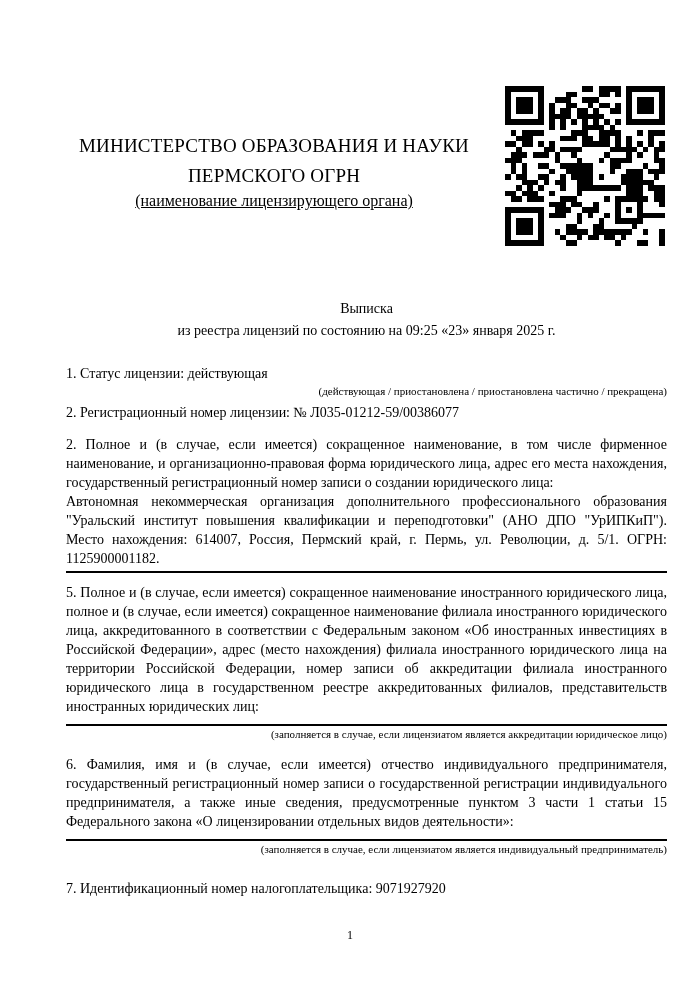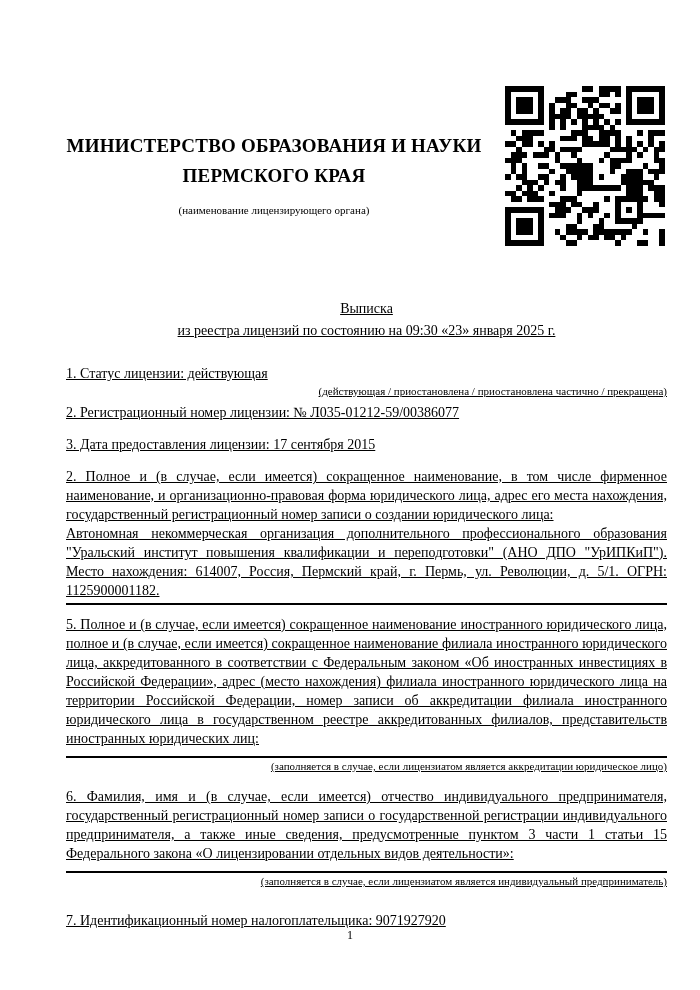--- a/index.html
+++ b/index.html
@@ -21,37 +21,37 @@
     width: 160px; height: 160px;
   }
   .qr svg { display: block; width: 160px; height: 160px; }
   .header-block {
     position: absolute;
     top: 131px; left: 54px;
     width: 440px;
     text-align: center;
   }
   .ministry-line {
-    font-weight: bold;
+    font-weight: normal;
     font-size: 19px;
     line-height: 30px;
     letter-spacing: 0.2px;
   }
   .header-caption {
-    font-size: 11px;
+    font-size: 16px;
     line-height: 14px;
-    margin-top: 12px;
+    margin-top: 3px;
+    text-decoration: underline;
   }
   .content {
     position: absolute;
     top: 298px; left: 66px;
     width: 601px;
     font-size: 14px;
     line-height: 19px;
-    text-decoration: underline;
   }
   .title-block { text-align: center; line-height: 22px; }
   .item1 { margin-top: 22px; }
   .item2 { margin-top: 4px; }
   .item3 { margin-top: 13px; }
   .item4 { margin-top: 13px; }
   .item5 { margin-top: 10px; }
   .item6 { margin-top: 13px; }
   .item7 { margin-top: 22px; }
   .para { text-align: justify; }
@@ -82,43 +82,40 @@
 <div class="page">
 
   <div class="qr">
     <svg viewBox="0 0 29 29" shape-rendering="crispEdges" aria-hidden="true">
         <path d="M0 0h1v1h-1zM1 0h1v1h-1zM2 0h1v1h-1zM3 0h1v1h-1zM4 0h1v1h-1zM5 0h1v1h-1zM6 0h1v1h-1zM14 0h1v1h-1zM15 0h1v1h-1zM17 0h1v1h-1zM18 0h1v1h-1zM19 0h1v1h-1zM20 0h1v1h-1zM22 0h1v1h-1zM23 0h1v1h-1zM24 0h1v1h-1zM25 0h1v1h-1zM26 0h1v1h-1zM27 0h1v1h-1zM28 0h1v1h-1zM0 1h1v1h-1zM6 1h1v1h-1zM11 1h1v1h-1zM12 1h1v1h-1zM17 1h1v1h-1zM18 1h1v1h-1zM20 1h1v1h-1zM22 1h1v1h-1zM28 1h1v1h-1zM0 2h1v1h-1zM2 2h1v1h-1zM3 2h1v1h-1zM4 2h1v1h-1zM6 2h1v1h-1zM9 2h1v1h-1zM10 2h1v1h-1zM11 2h1v1h-1zM14 2h1v1h-1zM15 2h1v1h-1zM16 2h1v1h-1zM22 2h1v1h-1zM24 2h1v1h-1zM25 2h1v1h-1zM26 2h1v1h-1zM28 2h1v1h-1zM0 3h1v1h-1zM2 3h1v1h-1zM3 3h1v1h-1zM4 3h1v1h-1zM6 3h1v1h-1zM8 3h1v1h-1zM11 3h1v1h-1zM12 3h1v1h-1zM15 3h1v1h-1zM17 3h1v1h-1zM18 3h1v1h-1zM20 3h1v1h-1zM22 3h1v1h-1zM24 3h1v1h-1zM25 3h1v1h-1zM26 3h1v1h-1zM28 3h1v1h-1zM0 4h1v1h-1zM2 4h1v1h-1zM3 4h1v1h-1zM4 4h1v1h-1zM6 4h1v1h-1zM8 4h1v1h-1zM10 4h1v1h-1zM11 4h1v1h-1zM13 4h1v1h-1zM14 4h1v1h-1zM16 4h1v1h-1zM19 4h1v1h-1zM20 4h1v1h-1zM22 4h1v1h-1zM24 4h1v1h-1zM25 4h1v1h-1zM26 4h1v1h-1zM28 4h1v1h-1zM0 5h1v1h-1zM6 5h1v1h-1zM8 5h1v1h-1zM9 5h1v1h-1zM10 5h1v1h-1zM11 5h1v1h-1zM13 5h1v1h-1zM14 5h1v1h-1zM15 5h1v1h-1zM16 5h1v1h-1zM17 5h1v1h-1zM22 5h1v1h-1zM28 5h1v1h-1zM0 6h1v1h-1zM1 6h1v1h-1zM2 6h1v1h-1zM3 6h1v1h-1zM4 6h1v1h-1zM5 6h1v1h-1zM6 6h1v1h-1zM8 6h1v1h-1zM10 6h1v1h-1zM12 6h1v1h-1zM14 6h1v1h-1zM16 6h1v1h-1zM18 6h1v1h-1zM20 6h1v1h-1zM22 6h1v1h-1zM23 6h1v1h-1zM24 6h1v1h-1zM25 6h1v1h-1zM26 6h1v1h-1zM27 6h1v1h-1zM28 6h1v1h-1zM8 7h1v1h-1zM10 7h1v1h-1zM14 7h1v1h-1zM15 7h1v1h-1zM16 7h1v1h-1zM17 7h1v1h-1zM19 7h1v1h-1zM1 8h1v1h-1zM3 8h1v1h-1zM4 8h1v1h-1zM5 8h1v1h-1zM6 8h1v1h-1zM12 8h1v1h-1zM13 8h1v1h-1zM14 8h1v1h-1zM17 8h1v1h-1zM18 8h1v1h-1zM19 8h1v1h-1zM20 8h1v1h-1zM24 8h1v1h-1zM26 8h1v1h-1zM27 8h1v1h-1zM28 8h1v1h-1zM2 9h1v1h-1zM3 9h1v1h-1zM4 9h1v1h-1zM10 9h1v1h-1zM11 9h1v1h-1zM12 9h1v1h-1zM14 9h1v1h-1zM15 9h1v1h-1zM17 9h1v1h-1zM18 9h1v1h-1zM20 9h1v1h-1zM22 9h1v1h-1zM26 9h1v1h-1zM0 10h1v1h-1zM1 10h1v1h-1zM3 10h1v1h-1zM4 10h1v1h-1zM6 10h1v1h-1zM8 10h1v1h-1zM14 10h1v1h-1zM15 10h1v1h-1zM16 10h1v1h-1zM17 10h1v1h-1zM18 10h1v1h-1zM20 10h1v1h-1zM22 10h1v1h-1zM24 10h1v1h-1zM26 10h1v1h-1zM28 10h1v1h-1zM2 11h1v1h-1zM7 11h1v1h-1zM8 11h1v1h-1zM10 11h1v1h-1zM11 11h1v1h-1zM12 11h1v1h-1zM13 11h1v1h-1zM19 11h1v1h-1zM20 11h1v1h-1zM21 11h1v1h-1zM22 11h1v1h-1zM23 11h1v1h-1zM25 11h1v1h-1zM27 11h1v1h-1zM28 11h1v1h-1zM1 12h1v1h-1zM2 12h1v1h-1zM3 12h1v1h-1zM5 12h1v1h-1zM6 12h1v1h-1zM7 12h1v1h-1zM9 12h1v1h-1zM12 12h1v1h-1zM18 12h1v1h-1zM22 12h1v1h-1zM24 12h1v1h-1zM27 12h1v1h-1zM0 13h1v1h-1zM1 13h1v1h-1zM2 13h1v1h-1zM9 13h1v1h-1zM13 13h1v1h-1zM17 13h1v1h-1zM19 13h1v1h-1zM20 13h1v1h-1zM21 13h1v1h-1zM22 13h1v1h-1zM27 13h1v1h-1zM28 13h1v1h-1zM1 14h1v1h-1zM3 14h1v1h-1zM6 14h1v1h-1zM7 14h1v1h-1zM10 14h1v1h-1zM11 14h1v1h-1zM12 14h1v1h-1zM13 14h1v1h-1zM14 14h1v1h-1zM15 14h1v1h-1zM19 14h1v1h-1zM20 14h1v1h-1zM25 14h1v1h-1zM28 14h1v1h-1zM1 15h1v1h-1zM3 15h1v1h-1zM8 15h1v1h-1zM11 15h1v1h-1zM12 15h1v1h-1zM13 15h1v1h-1zM14 15h1v1h-1zM15 15h1v1h-1zM19 15h1v1h-1zM22 15h1v1h-1zM23 15h1v1h-1zM24 15h1v1h-1zM26 15h1v1h-1zM27 15h1v1h-1zM28 15h1v1h-1zM0 16h1v1h-1zM2 16h1v1h-1zM3 16h1v1h-1zM6 16h1v1h-1zM7 16h1v1h-1zM10 16h1v1h-1zM12 16h1v1h-1zM13 16h1v1h-1zM14 16h1v1h-1zM15 16h1v1h-1zM17 16h1v1h-1zM21 16h1v1h-1zM22 16h1v1h-1zM23 16h1v1h-1zM24 16h1v1h-1zM27 16h1v1h-1zM3 17h1v1h-1zM4 17h1v1h-1zM5 17h1v1h-1zM7 17h1v1h-1zM9 17h1v1h-1zM10 17h1v1h-1zM13 17h1v1h-1zM14 17h1v1h-1zM15 17h1v1h-1zM21 17h1v1h-1zM22 17h1v1h-1zM23 17h1v1h-1zM24 17h1v1h-1zM25 17h1v1h-1zM26 17h1v1h-1zM2 18h1v1h-1zM4 18h1v1h-1zM6 18h1v1h-1zM10 18h1v1h-1zM13 18h1v1h-1zM14 18h1v1h-1zM15 18h1v1h-1zM16 18h1v1h-1zM17 18h1v1h-1zM18 18h1v1h-1zM19 18h1v1h-1zM20 18h1v1h-1zM22 18h1v1h-1zM23 18h1v1h-1zM24 18h1v1h-1zM26 18h1v1h-1zM27 18h1v1h-1zM28 18h1v1h-1zM0 19h1v1h-1zM1 19h1v1h-1zM3 19h1v1h-1zM4 19h1v1h-1zM5 19h1v1h-1zM8 19h1v1h-1zM13 19h1v1h-1zM22 19h1v1h-1zM23 19h1v1h-1zM24 19h1v1h-1zM27 19h1v1h-1zM28 19h1v1h-1zM1 20h1v1h-1zM2 20h1v1h-1zM4 20h1v1h-1zM5 20h1v1h-1zM6 20h1v1h-1zM10 20h1v1h-1zM11 20h1v1h-1zM12 20h1v1h-1zM18 20h1v1h-1zM20 20h1v1h-1zM21 20h1v1h-1zM22 20h1v1h-1zM23 20h1v1h-1zM24 20h1v1h-1zM25 20h1v1h-1zM27 20h1v1h-1zM28 20h1v1h-1zM8 21h1v1h-1zM9 21h1v1h-1zM10 21h1v1h-1zM12 21h1v1h-1zM13 21h1v1h-1zM16 21h1v1h-1zM20 21h1v1h-1zM24 21h1v1h-1zM28 21h1v1h-1zM0 22h1v1h-1zM1 22h1v1h-1zM2 22h1v1h-1zM3 22h1v1h-1zM4 22h1v1h-1zM5 22h1v1h-1zM6 22h1v1h-1zM9 22h1v1h-1zM10 22h1v1h-1zM11 22h1v1h-1zM14 22h1v1h-1zM15 22h1v1h-1zM16 22h1v1h-1zM20 22h1v1h-1zM22 22h1v1h-1zM24 22h1v1h-1zM0 23h1v1h-1zM6 23h1v1h-1zM8 23h1v1h-1zM9 23h1v1h-1zM10 23h1v1h-1zM13 23h1v1h-1zM15 23h1v1h-1zM18 23h1v1h-1zM20 23h1v1h-1zM24 23h1v1h-1zM25 23h1v1h-1zM26 23h1v1h-1zM27 23h1v1h-1zM28 23h1v1h-1zM0 24h1v1h-1zM2 24h1v1h-1zM3 24h1v1h-1zM4 24h1v1h-1zM6 24h1v1h-1zM13 24h1v1h-1zM17 24h1v1h-1zM20 24h1v1h-1zM21 24h1v1h-1zM22 24h1v1h-1zM23 24h1v1h-1zM24 24h1v1h-1zM0 25h1v1h-1zM2 25h1v1h-1zM3 25h1v1h-1zM4 25h1v1h-1zM6 25h1v1h-1zM11 25h1v1h-1zM12 25h1v1h-1zM16 25h1v1h-1zM17 25h1v1h-1zM23 25h1v1h-1zM0 26h1v1h-1zM2 26h1v1h-1zM3 26h1v1h-1zM4 26h1v1h-1zM6 26h1v1h-1zM9 26h1v1h-1zM11 26h1v1h-1zM12 26h1v1h-1zM13 26h1v1h-1zM14 26h1v1h-1zM16 26h1v1h-1zM17 26h1v1h-1zM18 26h1v1h-1zM19 26h1v1h-1zM20 26h1v1h-1zM21 26h1v1h-1zM22 26h1v1h-1zM25 26h1v1h-1zM28 26h1v1h-1zM0 27h1v1h-1zM6 27h1v1h-1zM10 27h1v1h-1zM13 27h1v1h-1zM15 27h1v1h-1zM16 27h1v1h-1zM18 27h1v1h-1zM19 27h1v1h-1zM21 27h1v1h-1zM28 27h1v1h-1zM0 28h1v1h-1zM1 28h1v1h-1zM2 28h1v1h-1zM3 28h1v1h-1zM4 28h1v1h-1zM5 28h1v1h-1zM6 28h1v1h-1zM11 28h1v1h-1zM12 28h1v1h-1zM20 28h1v1h-1zM24 28h1v1h-1zM25 28h1v1h-1zM28 28h1v1h-1z" fill="#000"></path>
       </svg>
   </div>
 
   <div class="header-block">
     <div class="ministry-line">МИНИСТЕРСТВО ОБРАЗОВАНИЯ И НАУКИ</div>
-    <div class="ministry-line">ПЕРМСКОГО КРАЯ</div>
+    <div class="ministry-line">ПЕРМСКОГО ОГРН</div>
     <div class="header-caption">(наименование лицензирующего органа)</div>
   </div>
 
   <div class="content">
 
     <div class="title-block">
       <div>Выписка</div>
-      <div>из реестра лицензий по состоянию на 09:30 «23» января 2025 г.</div>
+      <div>из реестра лицензий по состоянию на 09:25 «23» января 2025 г.</div>
     </div>
 
     <div class="item1">
       <div>1. Статус лицензии: действующая</div>
       <div class="caption">(действующая / приостановлена / приостановлена частично / прекращена)</div>
     </div>
 
     <div class="item2">
       <div>2. Регистрационный номер лицензии: № Л035-01212-59/00386077</div>
     </div>
 
-    <div class="item3">
-      <div>3. Дата предоставления лицензии: 17 сентября 2015</div>
-    </div>
 
     <div class="item4">
       <div class="para">2. Полное и (в случае, если имеется) сокращенное наименование, в том числе фирменное наименование, и организационно-правовая форма юридического лица, адрес его места нахождения, государственный регистрационный номер записи о создании юридического лица:</div>
       <div class="para">Автономная некоммерческая организация дополнительного профессионального образования "Уральский институт повышения квалификации и переподготовки" (АНО ДПО "УрИПКиП"). Место нахождения: 614007, Россия, Пермский край, г. Пермь, ул. Революции, д. 5/1. ОГРН: 1125900001182.</div>
       <hr class="fill-line tight">
     </div>
 
     <div class="item5">
       <div class="para">5. Полное и (в случае, если имеется) сокращенное наименование иностранного юридического лица, полное и (в случае, если имеется) сокращенное наименование филиала иностранного юридического лица, аккредитованного в соответствии с Федеральным законом «Об иностранных инвестициях в Российской Федерации», адрес (место нахождения) филиала иностранного юридического лица на территории Российской Федерации, номер записи об аккредитации филиала иностранного юридического лица в государственном реестре аккредитованных филиалов, представительств иностранных юридических лиц:</div>
       <hr class="fill-line gap8">

